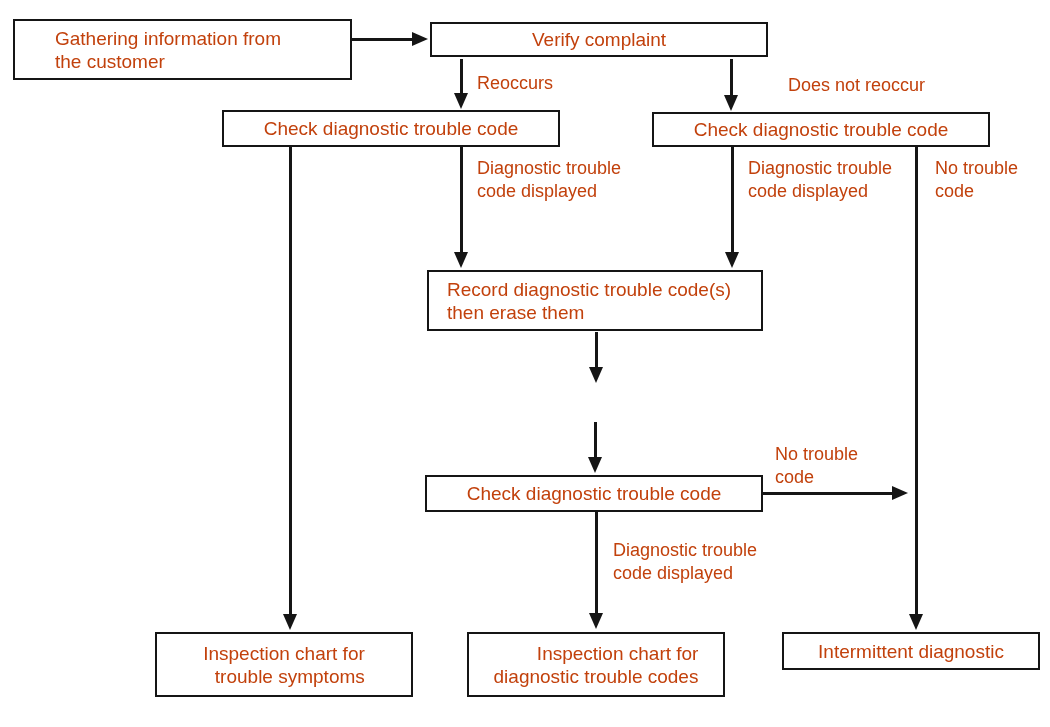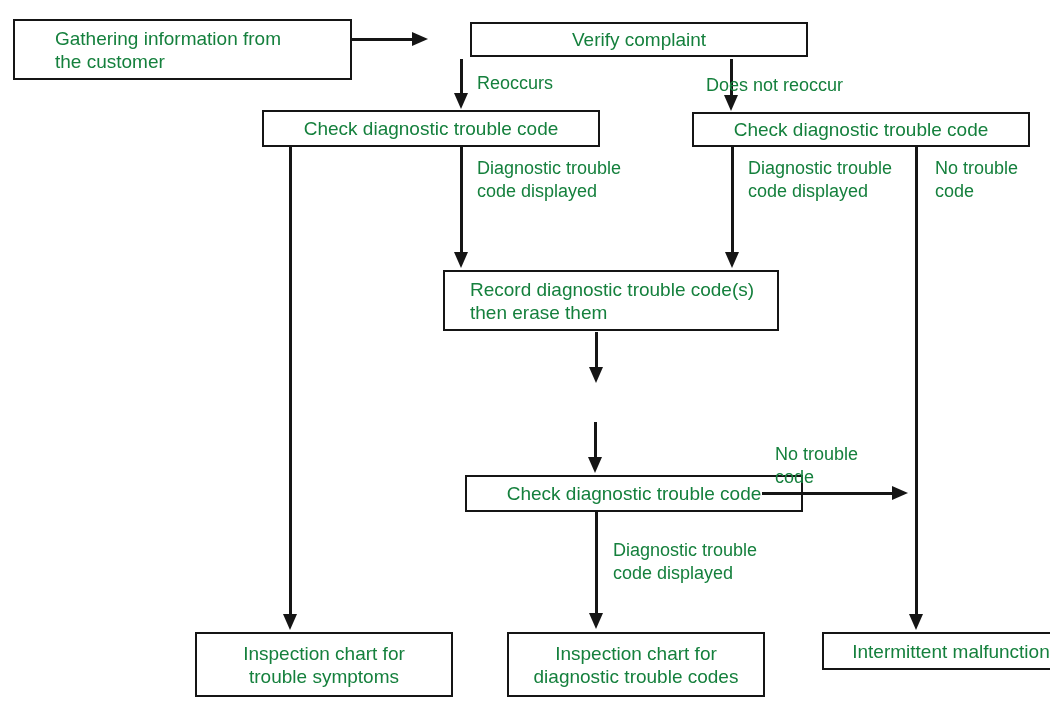--- a/index.html
+++ b/index.html
@@ -6,34 +6,34 @@
     margin: 0;
     padding: 0;
     background: #ffffff;
   }
   #canvas {
     position: relative;
     width: 1050px;
     height: 727px;
     background: #ffffff;
     font-family: "Liberation Sans", "DejaVu Sans", sans-serif;
-    color: #15803d;
+    color: #c2410c;
     overflow: hidden;
   }
   .box {
     position: absolute;
     box-sizing: border-box;
     background: #ffffff;
     border: 2px solid #151515;
     display: flex;
     align-items: center;
     font-size: 19px;
     line-height: 23px;
   }
-  .box.center { justify-content: center; text-align: center; margin-left: 40px; }
+  .box.center { justify-content: center; text-align: right; }
   .box-text { white-space: pre-line; }
   .vline {
     position: absolute;
     width: 3px;
     background: #151515;
   }
   .hline {
     position: absolute;
     height: 3px;
     background: #151515;
@@ -74,54 +74,54 @@
   </div>
 
   <div class="box center" style="left:222px; top:110px; width:338px; height:37px;">
     <span class="box-text">Check diagnostic trouble code</span>
   </div>
 
   <div class="box center" style="left:652px; top:112px; width:338px; height:35px;">
     <span class="box-text">Check diagnostic trouble code</span>
   </div>
 
-  <div class="box" style="left:427px; top:270px; width:336px; height:61px; padding-left:25px;margin-left:16px;">
+  <div class="box" style="left:427px; top:270px; width:336px; height:61px; padding-left:18px;">
     <span class="box-text">Record diagnostic trouble code(s)
 then erase them</span>
   </div>
 
 
   <div class="box center" style="left:425px; top:475px; width:338px; height:37px;">
     <span class="box-text">Check diagnostic trouble code</span>
   </div>
 
   <div class="box center" style="left:155px; top:632px; width:258px; height:65px;">
     <span class="box-text">Inspection chart for
 trouble symptoms</span>
   </div>
 
   <div class="box center" style="left:467px; top:632px; width:258px; height:65px;">
     <span class="box-text">Inspection chart for
 diagnostic trouble codes</span>
   </div>
 
   <div class="box center" style="left:782px; top:632px; width:258px; height:38px;">
-    <span class="box-text">Intermittent malfunction</span>
+    <span class="box-text">Intermittent diagnostic</span>
   </div>
 
   <div class="hline" style="left:352px; top:38px; width:62px;"></div>
   <div class="head-right" style="left:412px; top:32px;"></div>
 
   <div class="vline" style="left:460px; top:59px; height:36px;"></div>
   <div class="head-down" style="left:454px; top:93px;"></div>
   <div class="edge-label" style="left:477px; top:72px;">Reoccurs</div>
 
   <div class="vline" style="left:730px; top:59px; height:38px;"></div>
   <div class="head-down" style="left:724px; top:95px;"></div>
-  <div class="edge-label" style="left:706px; top:74px;text-align:center;">Does not reoccur</div>
+  <div class="edge-label" style="left:788px; top:74px;text-align:center;">Does not reoccur</div>
 
   <div class="vline" style="left:289px; top:147px; height:468px;"></div>
   <div class="head-down" style="left:283px; top:614px;"></div>
 
   <div class="vline" style="left:460px; top:147px; height:106px;"></div>
   <div class="head-down" style="left:454px; top:252px;"></div>
   <div class="edge-label" style="left:477px; top:157px;">Diagnostic trouble
 code displayed</div>
 
   <div class="vline" style="left:731px; top:147px; height:106px;"></div>

